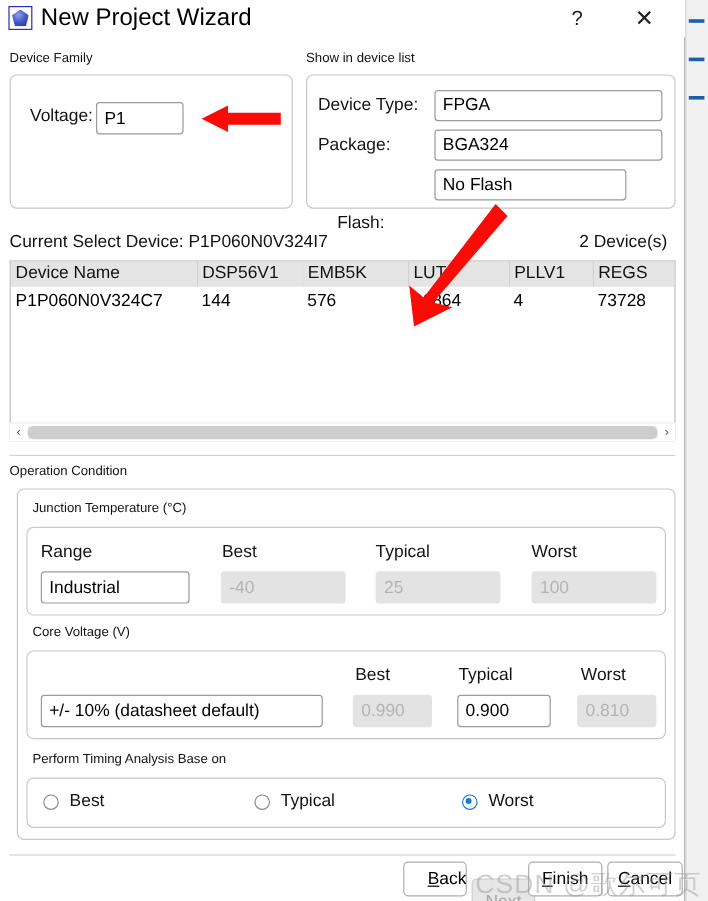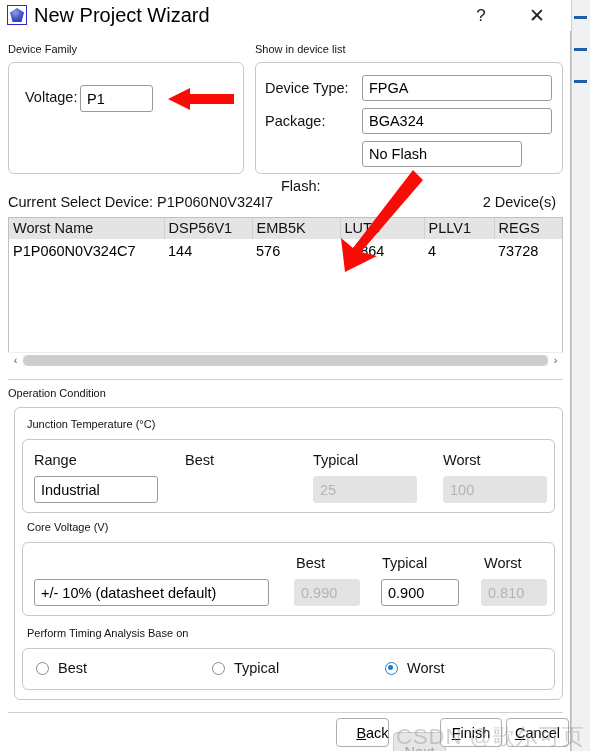--- a/index.html
+++ b/index.html
@@ -251,21 +251,21 @@
         <colgroup>
           <col style="width:155px">
             <col style="width:88px">
             <col style="width:88px">
           <col style="width:84px">
             <col style="width:70px">
             <col style="width:70px">
         </colgroup>
         <thead>
           <tr>
-            <th>Worst Name</th>
+            <th>Device Name</th>
             <th>DSP56V1</th>
             <th>EMB5K</th>
             <th>LUT6</th>
             <th>PLLV1</th>
             <th>REGS</th>
           </tr>
         </thead>
         <tbody>
           <tr>
             <td>P1P060N0V324C7</td>
@@ -292,20 +292,21 @@
     <div class="sec-label" style="left:8px; top:387px;">Operation Condition</div>
     <div class="group-box" style="left:14px; top:407px; width:549px; height:293px;"></div>
 
     <div class="sec-label" style="left:27px; top:418px;">Junction Temperature (°C)</div>
     <div class="group-box" style="left:22px; top:439px; width:533px; height:74px;"></div>
     <div class="fld-label" style="left:34px; top:452px;">Range</div>
     <div class="fld-label" style="left:185px; top:452px;">Best</div>
     <div class="fld-label" style="left:313px; top:452px;">Typical</div>
     <div class="fld-label" style="left:443px; top:452px;">Worst</div>
     <div class="combo" style="left:34px; top:476px; width:124px; height:27px;">Industrial</div>
+    <div class="combo combo-disabled" style="left:184px; top:476px; width:104px; height:27px;">-40</div>
     <div class="combo combo-disabled" style="left:313px; top:476px; width:104px; height:27px;">25</div>
     <div class="combo combo-disabled" style="left:443px; top:476px; width:104px; height:27px;">100</div>
 
     <div class="sec-label" style="left:27px; top:521px;">Core Voltage (V)</div>
     <div class="group-box" style="left:22px; top:542px; width:533px; height:74px;"></div>
     <div class="fld-label" style="left:296px; top:555px;">Best</div>
     <div class="fld-label" style="left:382px; top:555px;">Typical</div>
     <div class="fld-label" style="left:484px; top:555px;">Worst</div>
     <div class="combo" style="left:34px; top:579px; width:235px; height:27px;">+/- 10% (datasheet default)</div>
     <div class="combo combo-disabled" style="left:294px; top:579px; width:66px; height:27px;">0.990</div>

